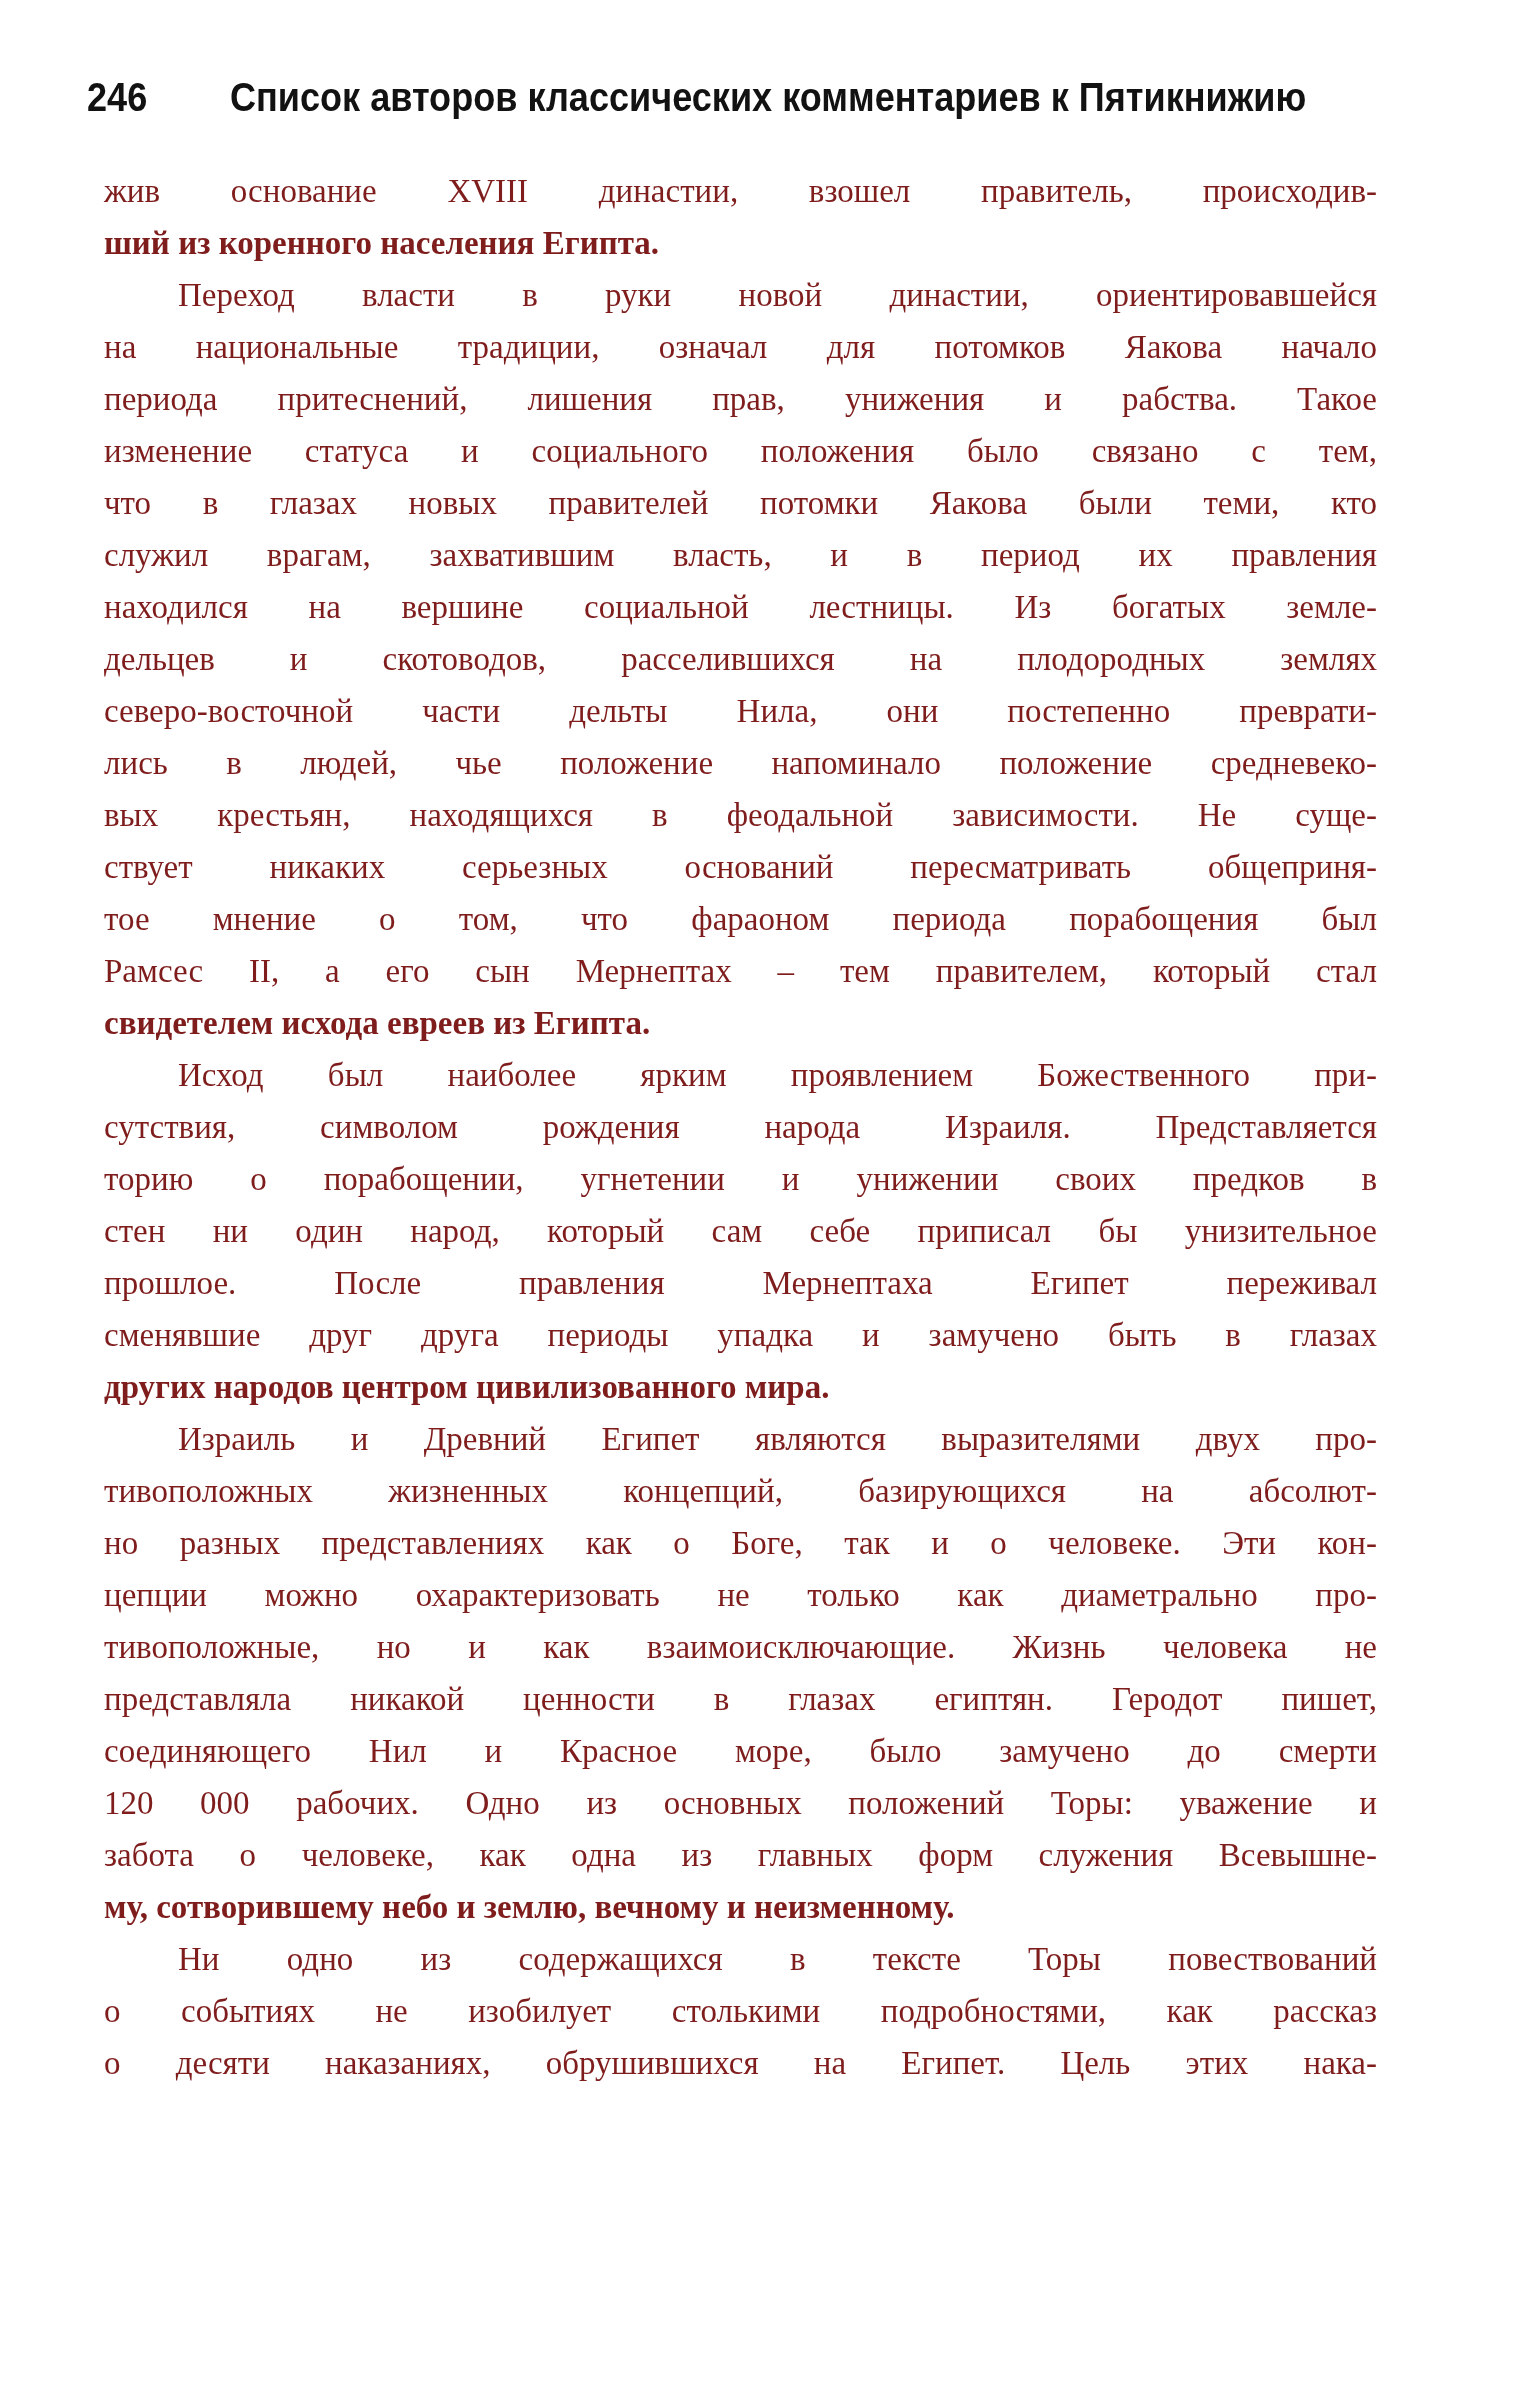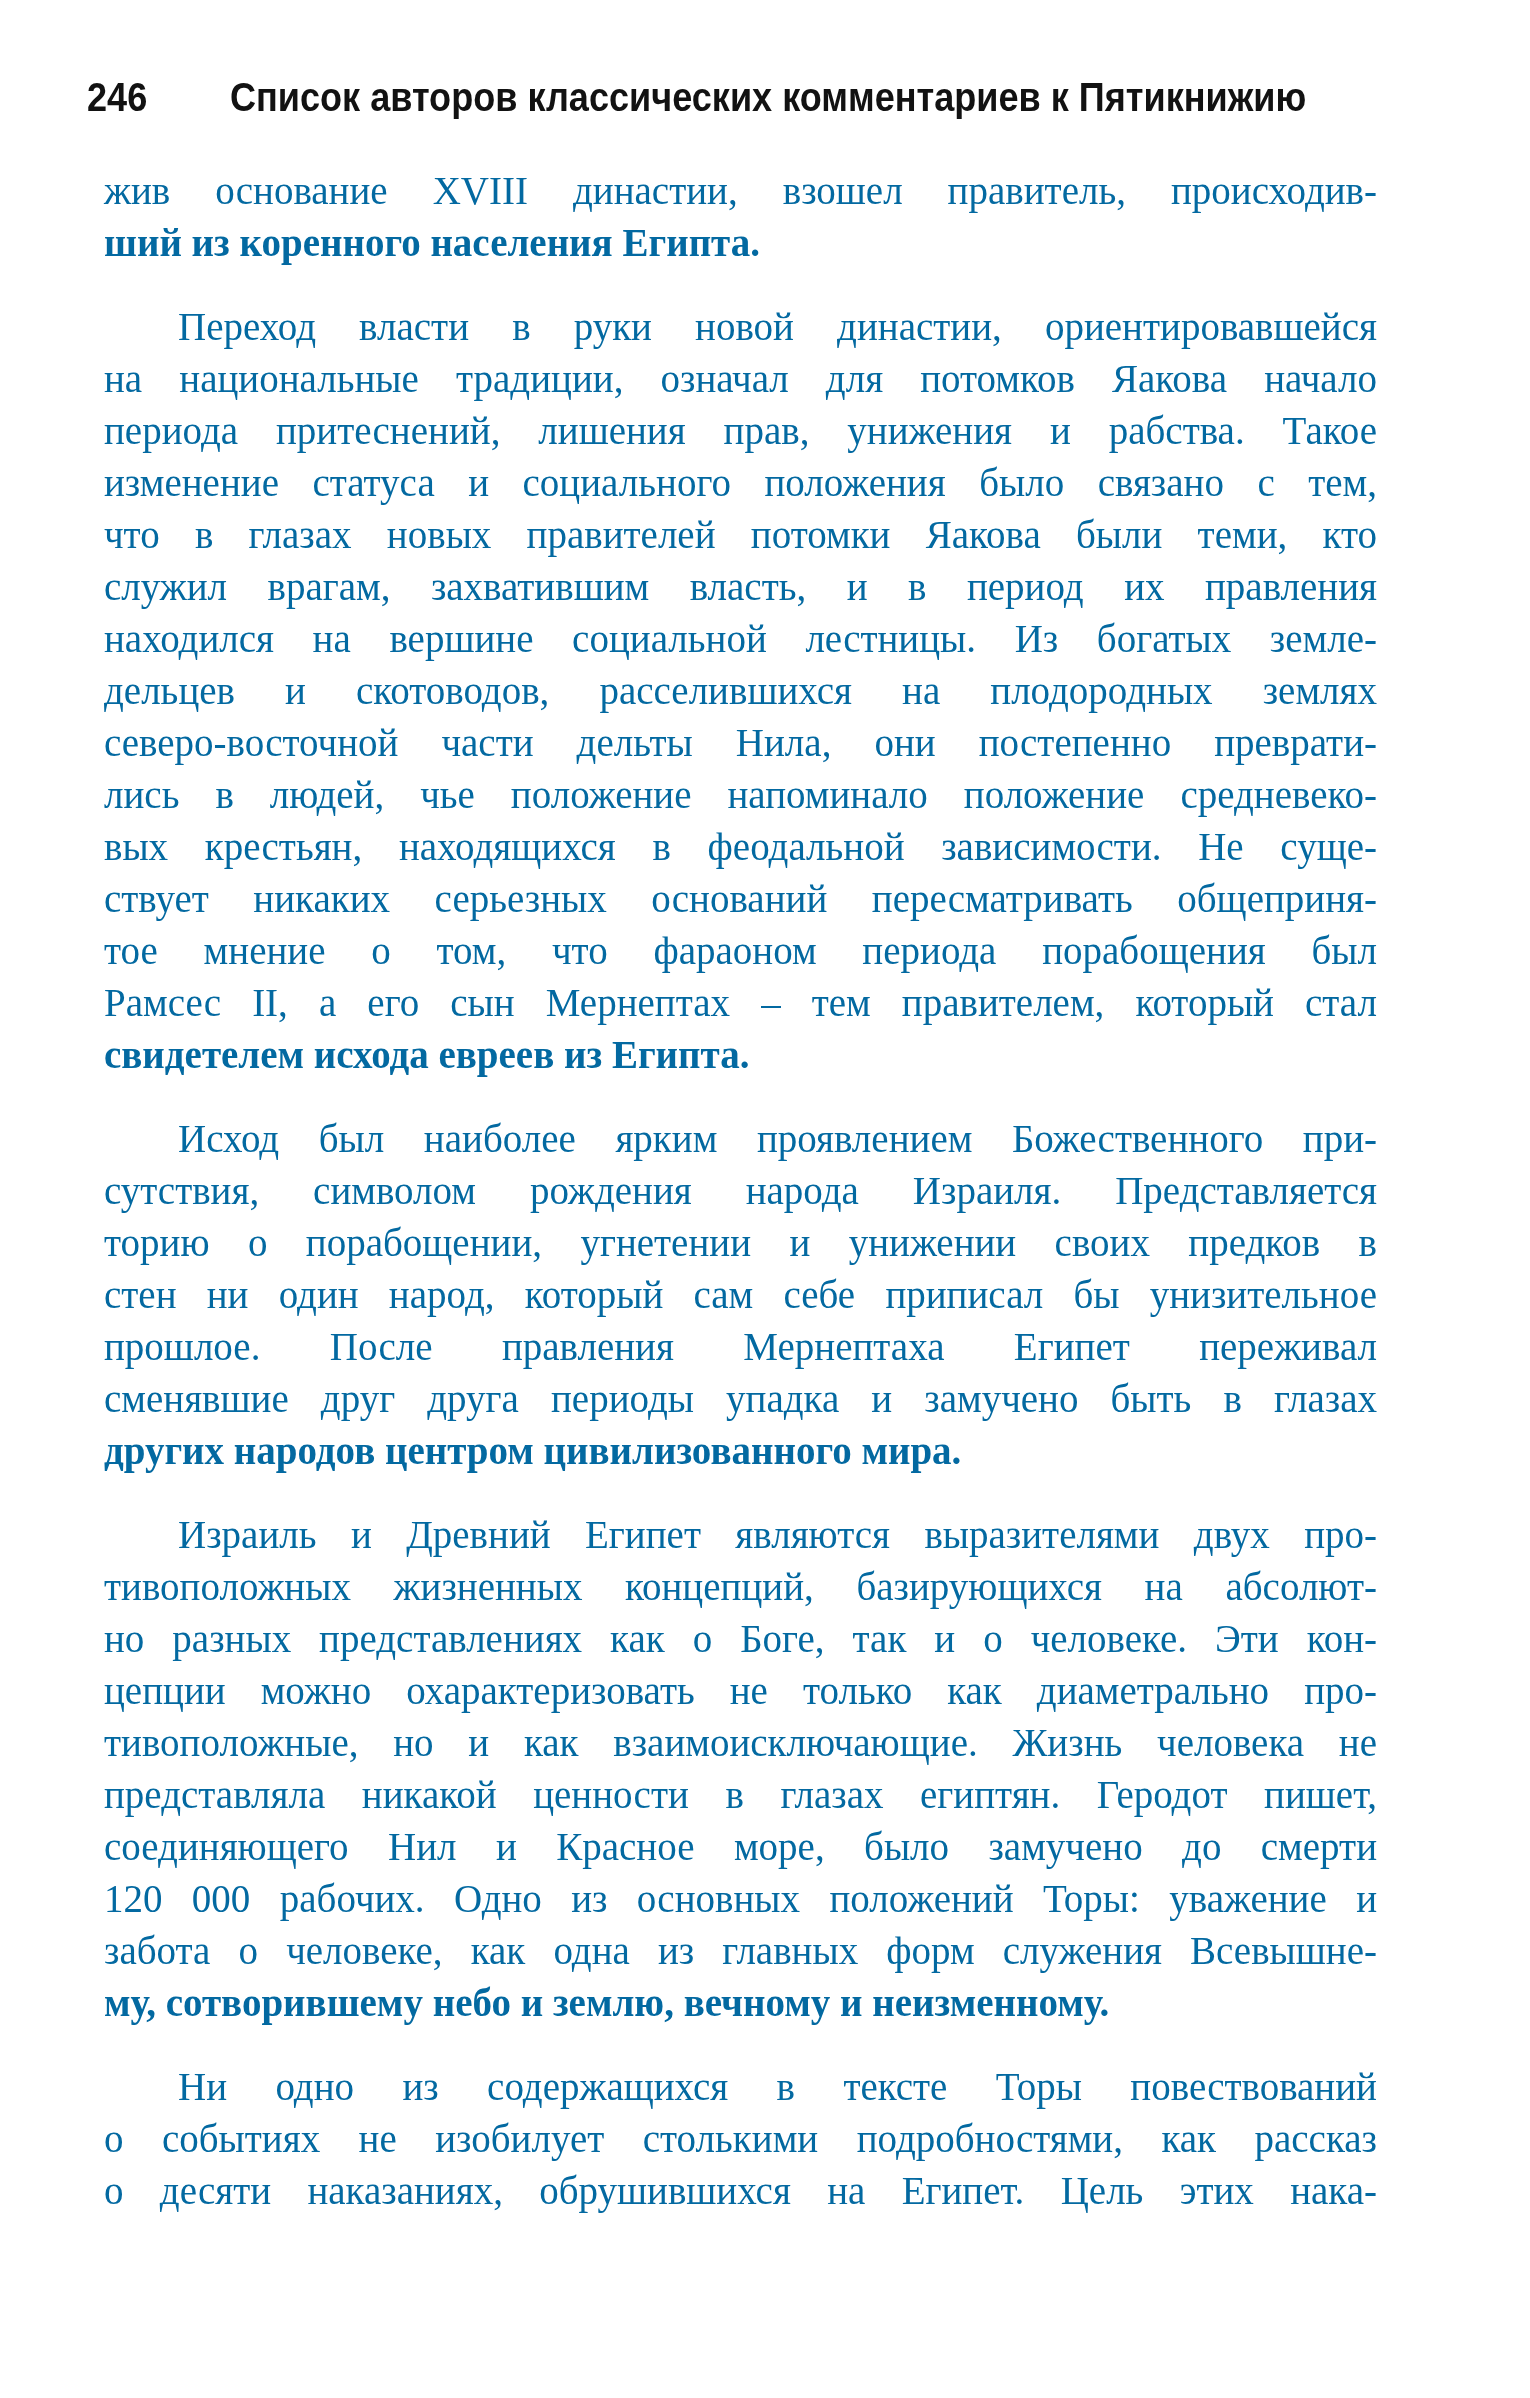--- a/index.html
+++ b/index.html
@@ -29,32 +29,31 @@
     color: #121212;
     transform: scaleX(0.88);
     transform-origin: 0 0;
   }
   .page-body {
     position: absolute;
     left: 104px;
     top: 165px;
     width: 1273px;
     font-family: "Liberation Serif", serif;
-    font-size: 39px;
+    font-size: 33px;
     line-height: 52px;
-    color: #0369a1;
+    color: #7f1d1d;
   }
   .page-body .line {
     text-align: justify;
     text-align-last: justify;
     white-space: normal;
   }
   .page-body .line.indent {
     text-indent: 74px;
-    margin-top: 32px;
   }
   .page-body .line.endpara {
     text-align-last: left;
     font-weight: bold;
   }
 </style>
 </head>
 <body>
 
 <div class="page">

